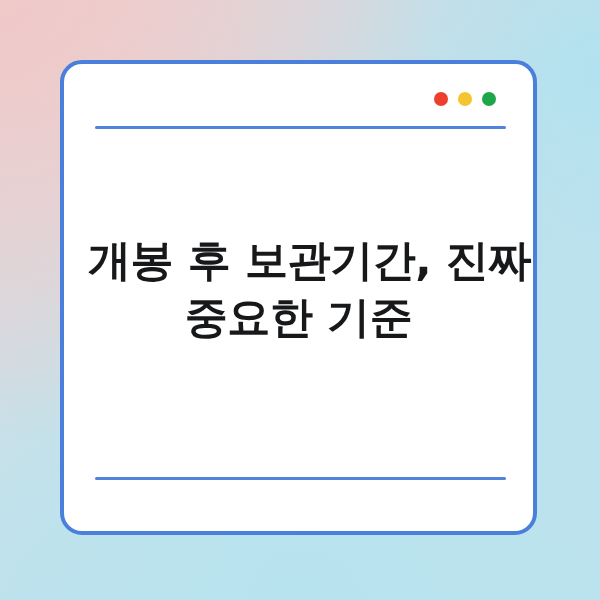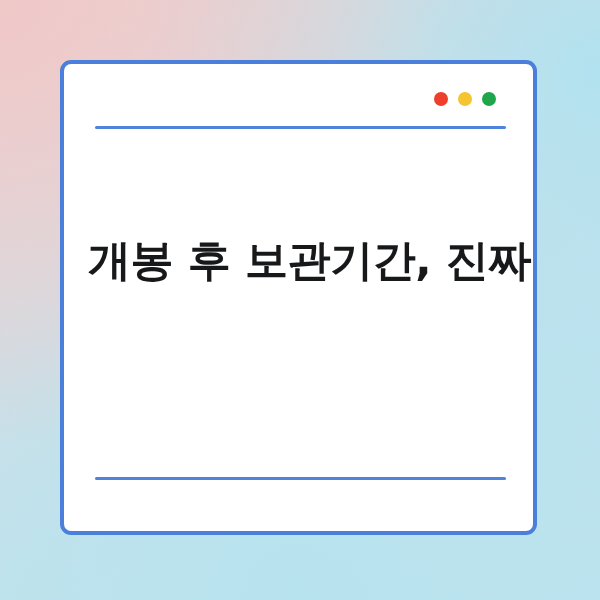--- a/index.html
+++ b/index.html
@@ -29,21 +29,21 @@
   
   #card {
     position: absolute;
     left: 60px;
     top: 60px;
     width: 477px;
     height: 475px;
     box-sizing: border-box;
     background: #ffffff;
     border: 4px solid #4a7fdb;
-    border-radius: 11px;
+    border-radius: 22px;
   }
 
   
   #window-dots {
     position: absolute;
     right: 37px;
     top: 28px;
     display: flex;
     gap: 10px;
     align-items: center;
@@ -96,19 +96,20 @@
     <div id="window-dots">
       <span class="dot" style="background:#ee3f2c"></span>
       <span class="dot" style="background:#f5c431"></span>
       <span class="dot" style="background:#1fa64a"></span>
     </div>
 
     <div class="divider" id="divider-top"></div>
 
     <div id="title-block">
       <span class="title-line">개봉 후 보관기간, 진짜</span>
+      <span class="title-line">중요한 기준</span>
     </div>
 
     <div class="divider" id="divider-bottom"></div>
 
   </div>
 
 </div>
 
 </body></html>

